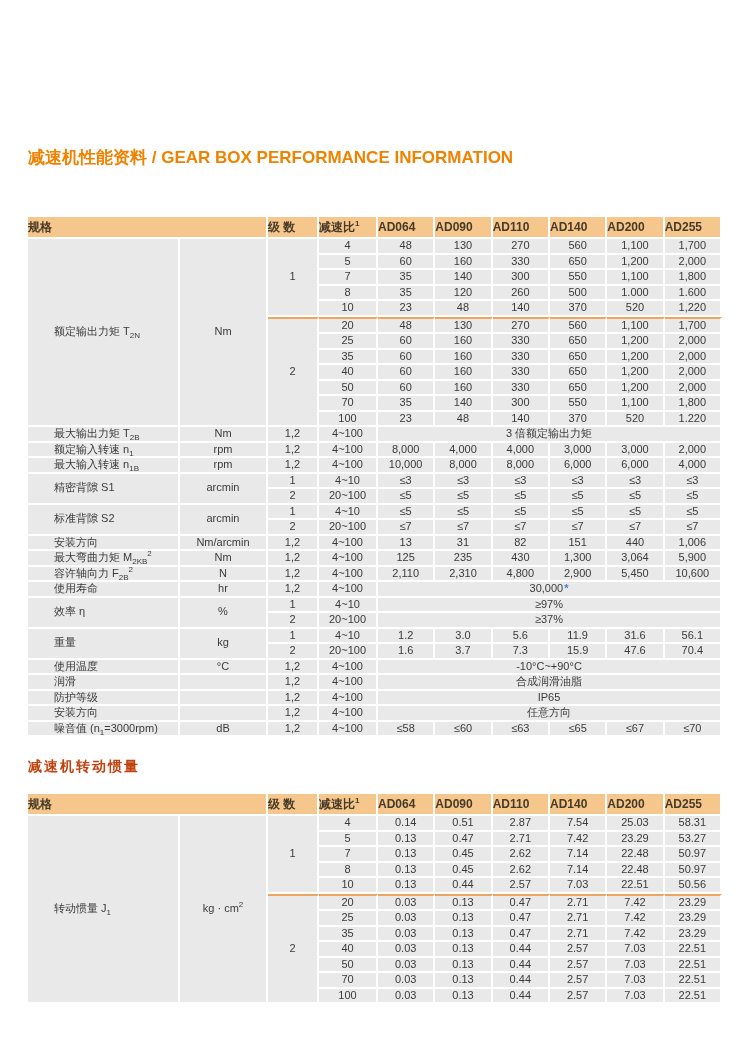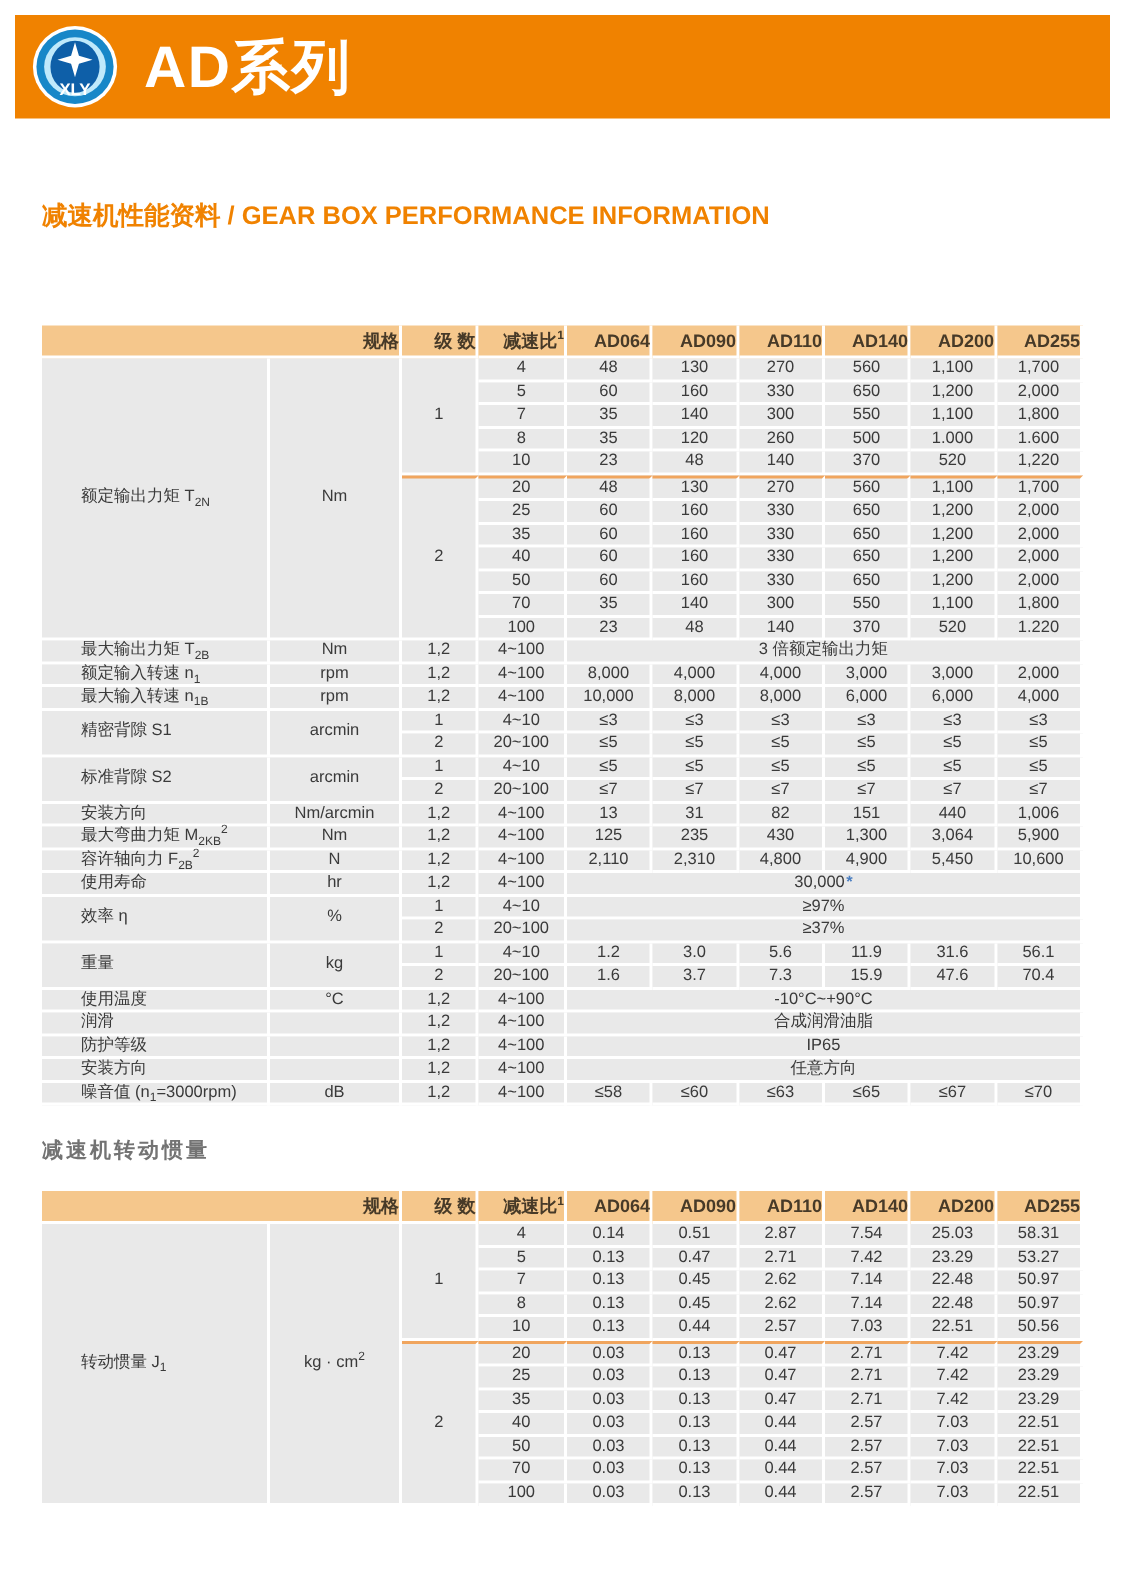--- a/index.html
+++ b/index.html
@@ -22,60 +22,49 @@
   .logo{width:58px;height:57px;margin-left:11px;flex:0 0 auto;}
   .lg-outer{fill:#fff;}
   .lg-ring{fill:var(--logo-blue);}
   .lg-inner{fill:var(--logo-light-blue);}
   .lg-core{fill:var(--logo-dark-blue);}
   .lg-star{fill:#fff;}
   .lg-text{fill:#fff;font-size:12px;font-weight:bold;text-anchor:middle;
            font-family:"Liberation Sans",sans-serif;}
   .banner-title{margin:0 0 0 17px;color:#fff;font-size:39px;font-weight:bold;letter-spacing:1px;}
 
-  .section-title{position:absolute;left:28px;top:132px;margin:0;
+  .section-title{position:absolute;left:28px;top:146px;margin:0;
                  font-size:17px;font-weight:bold;color:var(--accent-orange);}
 
   .tbl1-pos{position:absolute;left:28px;top:217px;}
   .sub-title{position:absolute;left:28px;top:758px;margin:0;font-size:14px;
-             font-weight:bold;color:#737373;letter-spacing:2px;}
+             font-weight:bold;color:#c2410c;letter-spacing:2px;}
   .tbl2-pos{position:absolute;left:28px;top:794px;}
 
   table{border-collapse:separate;border-spacing:0;table-layout:fixed;width:694px;}
   th{background:var(--table-header-bg);height:20px;font-size:12px;font-weight:bold;
      color:#473A28;border-right:2px solid #fff;border-bottom:2px solid #fff;padding:0;
-     text-align:right;}
+     text-align:left;}
   td{background:var(--row-bg);height:13.5px;line-height:13.5px;font-size:11px;color:#3A3A3A;
      text-align:center;border-right:2px solid #fff;border-bottom:2px solid #fff;padding:0;
      vertical-align:middle;}
   td.spec{text-align:left;padding-left:26px;margin-left:42px;}
   td.sep{border-top:2px solid var(--group-separator);}
   sub,sup{font-size:8px;line-height:0;}
   .star{color:var(--star-blue);font-weight:bold;padding-left:1px;}
 
   .footnotes{position:absolute;left:28px;top:1012px;width:694px;font-size:11px;
              font-weight:bold;color:#222;}
   .fn-row{display:flex;justify-content:space-between;line-height:15px;}
 </style>
 </head>
 <body>
 
 <div class="page">
 
-  <header class="banner">
-    <svg class="logo" viewBox="0 0 62 60">
-      <ellipse class="lg-outer" cx="31" cy="30" rx="30" ry="29"></ellipse>
-      <ellipse class="lg-ring" cx="31" cy="30" rx="27.5" ry="26.5"></ellipse>
-      <ellipse class="lg-inner" cx="31" cy="30" rx="22" ry="21"></ellipse>
-      <ellipse class="lg-core" cx="31" cy="30" rx="17.5" ry="18.5"></ellipse>
-      <path class="lg-star" d="M31 12.5 L33.8 22.2 L43.5 25 L33.8 27.8 L31 37.5 L28.2 27.8 L18.5 25 L28.2 22.2 Z"></path>
-      <text class="lg-text" x="31" y="50">XLY</text>
-    </svg>
-    <h1 class="banner-title">AD系列</h1>
-  </header>
 
   <h2 class="section-title">减速机性能资料 / GEAR BOX PERFORMANCE INFORMATION</h2>
 
   <div class="tbl1-pos">
     <table id="table1">
         <colgroup>
           <col style="width: 152px;">
           <col style="width: 88px;">
           <col style="width: 51px;">
           <col style="width: 59px;">
@@ -312,21 +301,21 @@
             <td class="val">5,900</td>
           </tr>
           <tr>
             <td class="spec" rowspan="1">容许轴向力 F<sub>2B</sub><sup>2</sup></td>
             <td class="unit" rowspan="1">N</td>
             <td class="stage" rowspan="1">1,2</td>
             <td class="ratio">4~100</td>
             <td class="val">2,110</td>
             <td class="val">2,310</td>
             <td class="val">4,800</td>
-            <td class="val">4,900</td>
+            <td class="val">2,900</td>
             <td class="val">5,450</td>
             <td class="val">10,600</td>
           </tr>
           <tr>
             <td class="spec" rowspan="1">使用寿命</td>
             <td class="unit" rowspan="1">hr</td>
             <td class="stage" rowspan="1">1,2</td>
             <td class="ratio">4~100</td>
             <td class="merged" colspan="6">30,000<span class="star">*</span></td>
           </tr>

